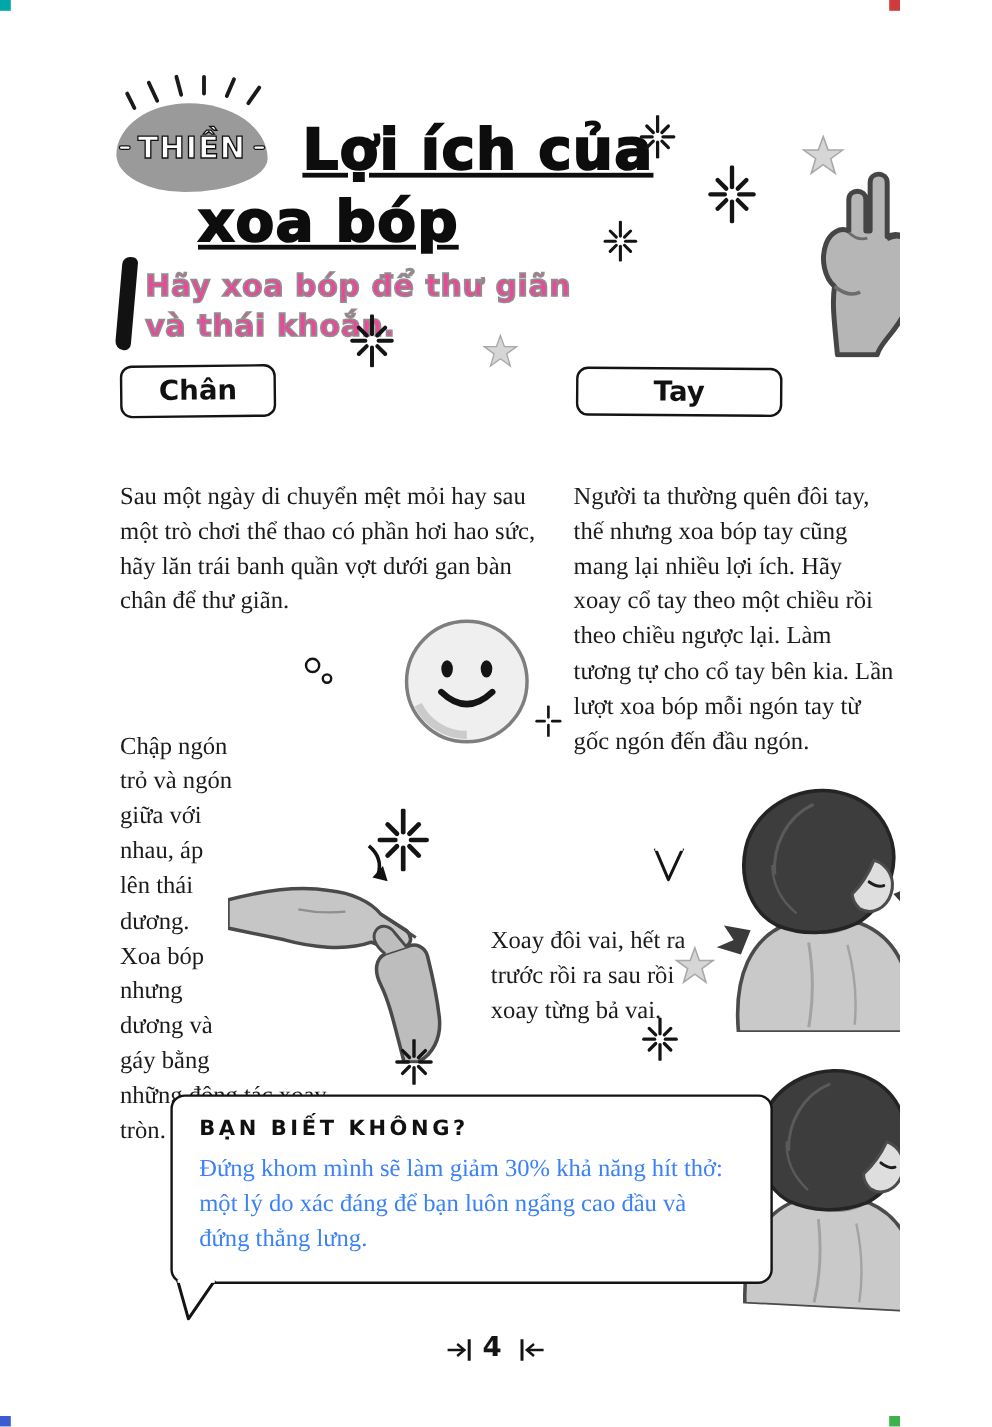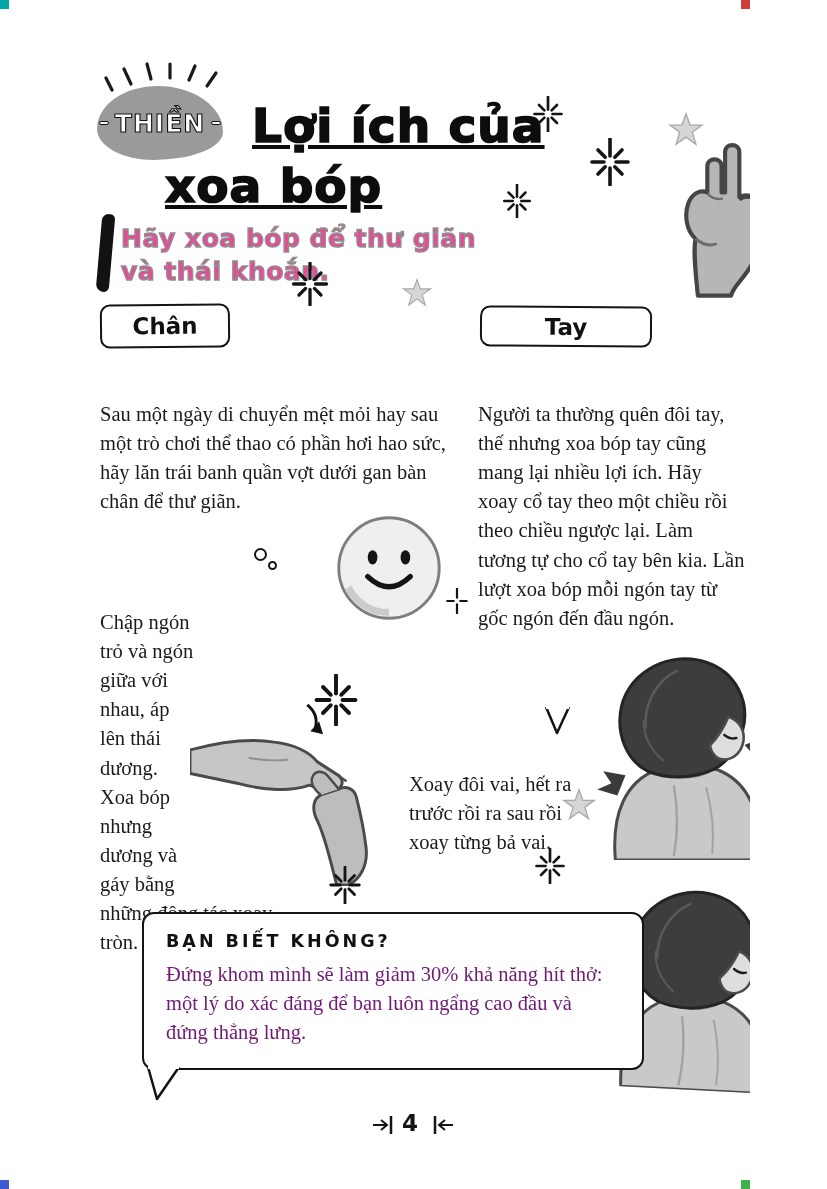--- a/index.html
+++ b/index.html
@@ -56,21 +56,21 @@
   .txt-vai  { left:409px; top:728px; width:170px; }
 
   
   .tail { position:absolute; }
 
   
   .dyk { left:100px; top:912px; width:502px; height:158px; border:2.5px solid #141414;
          border-radius:12px; background:#ffffff; padding:17px 20px 10px 22px;margin-left:42px; }
   .dyk-title { font-weight:800; font-size:17.5px; letter-spacing:3px; color:#111111; margin-bottom:9px; }
   .dyk-text { font-family:"Liberation Serif","DejaVu Serif",serif; font-size:20.5px;
-              line-height:1.42; color:#701a75; width:448px; }
+              line-height:1.42; color:#3b82f6; width:448px; }
 
   
   .page-num { left:402px; top:1110px; font-size:23px; font-weight:600; color:#141414; }
 
   .sparkle, .star { position:absolute; }
 </style>
 </head>
 <body>
 
 <div class="page">

